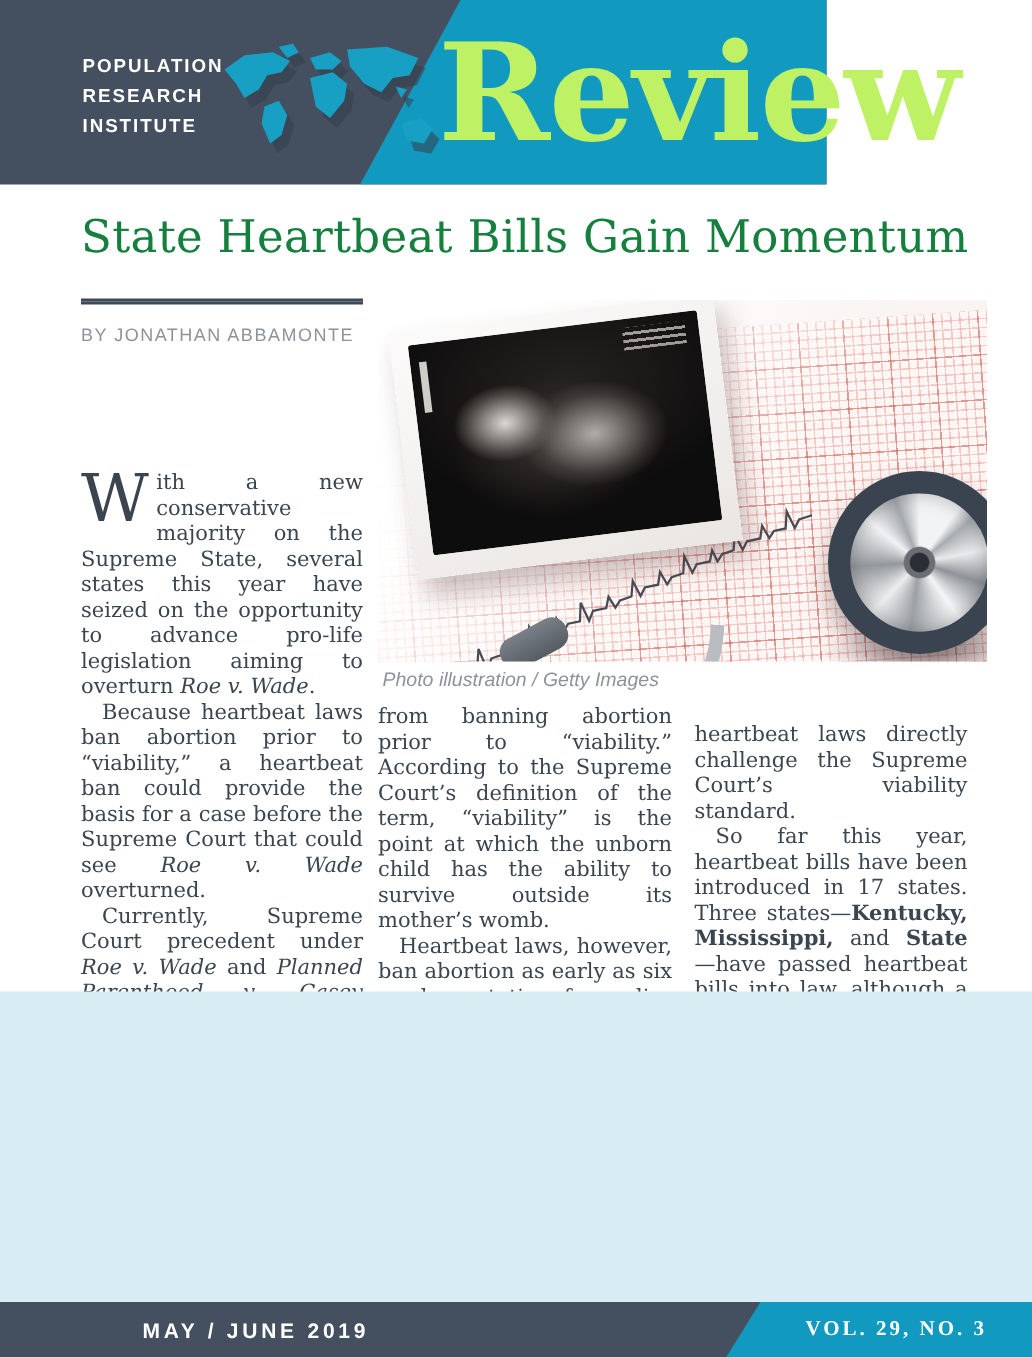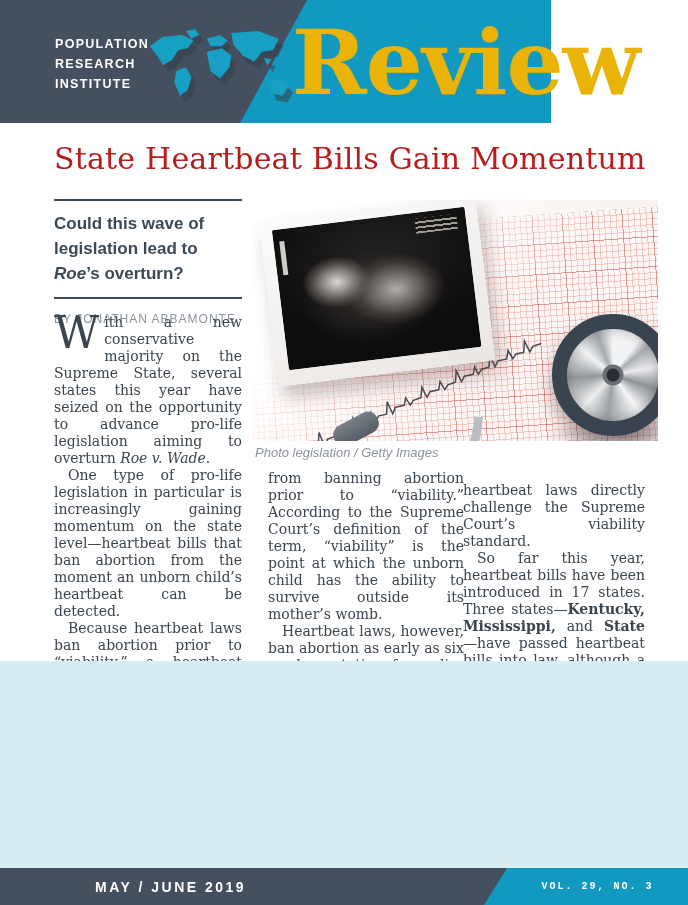--- a/index.html
+++ b/index.html
@@ -7,26 +7,26 @@
         font-family:"DejaVu Serif",serif;overflow:hidden;}
 
   
   .header{position:absolute;left:0;top:0;width:551px;height:123px;background:#44505f;}
   .header-teal{position:absolute;inset:0;background:#1299bf;
         clip-path:polygon(307px 0,688px 0,688px 123px,240px 123px);}
   .org{position:absolute;left:55px;top:34px;color:#ffffff;
         font-family:"Liberation Sans",sans-serif;font-weight:bold;
         font-size:12.5px;letter-spacing:1.3px;line-height:20px;z-index:3;}
   .map{position:absolute;left:144px;top:28px;width:152px;height:86px;z-index:2;}
-  .masthead{position:absolute;left:292px;top:6px;width:390px;z-index:3;color:#eab308;
+  .masthead{position:absolute;left:292px;top:6px;width:390px;z-index:3;color:#bef264;
         font-family:"DejaVu Serif",serif;font-weight:bold;font-size:90px;line-height:112px;
         letter-spacing:-1px;}
 
   
-  .headline{position:absolute;left:54px;top:141px;width:600px;color:#b91c1c;
+  .headline{position:absolute;left:54px;top:141px;width:600px;color:#15803d;
         font-size:30px;line-height:36px;letter-spacing:.2px;}
   .deck-block{position:absolute;left:54px;top:199px;width:188px;}
   .rule{height:2px;background:#3d4955;}
   .deck-text{padding:10px 0 11px;color:#3d4955;font-family:"Liberation Sans",sans-serif;
         font-weight:bold;font-size:17px;line-height:25px;}
   .byline{margin-top:13px;color:#8d939b;font-family:"Liberation Sans",sans-serif;
         font-size:12px;letter-spacing:1px;}
 
   
   .photo{position:absolute;left:252px;top:200px;width:406px;height:241px;
@@ -77,40 +77,40 @@
         background:linear-gradient(180deg,#7a8088,#565c64);transform:rotate(-28deg);}
 
   .caption{position:absolute;left:255px;top:445px;color:#8d939b;
         font-family:"Liberation Sans",sans-serif;font-style:italic;font-size:13px;}
 
   
   .col{position:absolute;font-size:14px;line-height:17px;color:#3b454f;text-align:justify;}
   .col p{margin:0;}
   .col p + p{text-indent:14px;}
   .col1{left:54px;top:314px;width:188px;}
-  .col2{left:268px;top:470px;width:196px;}
+  .col2{left:252px;top:470px;width:196px;}
   .col3{left:463px;top:482px;width:182px;}
   .dropcap{float:left;font-size:44px;line-height:34px;padding:2px 5px 0 0;color:#3b454f;}
   .continued{margin-top:12px;text-align:right;font-style:italic;font-size:14px;color:#3b454f;}
   .it{font-style:italic;}
   .bd{font-weight:bold;margin-top:40px;}
 
   
   .inside{position:absolute;left:0;top:661px;width:688px;height:207px;background:#d8ecf4;}
 
   
   .footer{position:absolute;left:0;top:868px;width:688px;height:37px;background:#44505f;}
   .footer-teal{position:absolute;left:484px;top:0;width:204px;height:37px;background:#1299bf;
         clip-path:polygon(23px 0,204px 0,204px 37px,0 37px);}
   .issue{position:absolute;left:55px;top:0;height:37px;display:flex;align-items:center;
         color:#ffffff;font-family:"Liberation Sans",sans-serif;font-weight:bold;
         font-size:14px;letter-spacing:2.5px;margin-left:40px;}
   .volume{position:absolute;left:507px;top:0;width:181px;height:37px;display:flex;
         align-items:center;justify-content:center;color:#ffffff;
-        font-family:Liberation Mono, monospace;font-weight:bold;font-size:10px;
+        font-family:Liberation Serif, serif;font-weight:bold;font-size:14px;
         letter-spacing:2px;}
 </style>
 </head>
 <body>
 
 <div class="page">
 
   <div class="header">
     <div class="header-teal"></div>
     <div class="map">
@@ -136,46 +136,44 @@
       <div>RESEARCH</div>
       <div>INSTITUTE</div>
     </div>
     <div class="masthead">Review</div>
   </div>
 
   <h1 class="headline" style="margin:0;font-weight:normal">State Heartbeat Bills Gain Momentum</h1>
 
   <div class="deck-block">
     <div class="rule"></div>
-    <div class="deck-text"><span>Could this wave of legislation lead to </span><span class="it">Roe</span><span>’s overturn?</span></div>
     <div class="rule"></div>
     <div class="byline">BY JONATHAN ABBAMONTE</div>
   </div>
 
   <div class="photo">
     <div class="graph-paper"></div>
     <div class="whitewash"></div>
     <svg class="ekg" viewBox="0 0 450 150" aria-hidden="true">
       <path d="M0 108 l10 -2 3 -8 3 10 4 -5 8 1 3 -12 3 14 5 -6 9 0 3 -9 4 11 5 -7 8 2 4 -14 3 16 4 -8 8 -1 3 -7 3 8 4 -4 8 0 3 -11 3 12 4 -5 9 -1 3 -8 3 9 4 -4 8 0 3 -12 3 13 4 -6 9 0 3 -7 3 8 4 -4 8 -1 3 -10 3 11 4 -5 9 0 3 -8 3 9 4 -4 8 -1 3 -11 3 12 4 -5 9 0 3 -7 2 8 4 -4 8 -1 3 -10 3 11 4 -5 9 0 3 -8 3 9 4 -4 8 0 3 -11 3 12 4 -5 9 -1" fill="none" stroke="#474c54" stroke-width="1.5"></path>
       <path d="M0 140 l8 -1 3 -6 3 8 4 -4 7 0 3 -9 3 10 4 -4 8 0 3 -7 3 8 4 -4 8 -1 3 -8 3 9 4 -4 8 0" fill="none" stroke="#474c54" stroke-width="1.3"></path>
     </svg>
     <div class="gray-tube"></div>
     <div class="connector"></div>
     <div class="ultrasound">
       <div class="us-screen"></div>
     </div>
     <div class="steth-shadow"></div>
     <div class="steth"></div>
     <div class="red-tube"></div>
   </div>
-  <div class="caption">Photo legislation / Getty Images</div>
+  <div class="caption">Photo illustration / Getty Images</div>
 
   <div class="col col1">
       <p><span class="dropcap">W</span><span>ith a new conservative majority on the Supreme State, several states this year have seized on the opportunity to advance pro-life legislation aiming to overturn </span><span class="it">Roe v. Wade</span><span>.</span></p>
-      <p><span>One type of pro-life legislation in particular is increasingly gaining momentum on the state level—heartbeat bills that ban abortion from the moment an unborn child’s heartbeat can be detected.</span></p>
       <p><span>Because heartbeat laws ban abortion prior to “viability,” a heartbeat ban could provide the basis for a case before the Supreme Court that could see </span><span class="it">Roe v. Wade</span><span> overturned.</span></p>
       <p><span>Currently, Supreme Court precedent under </span><span class="it">Roe v. Wade</span><span> and </span><span class="it">Planned Parenthood v. Casey</span><span> prohibits states</span></p>
     </div>
   <div class="col col2">
       <p><span>from banning abortion prior to “viability.” According to the Supreme Court’s definition of the term, “viability” is the point at which the unborn child has the ability to survive outside its mother’s womb.</span></p>
       <p><span>Heartbeat laws, however, ban abortion as early as six weeks gestation, far earlier than the Court’s “viability” benchmark. As a result,</span></p>
     </div>
   <div class="col col3">
     <div>
         <p><span>heartbeat laws directly challenge the Supreme Court’s viability standard.</span></p>

